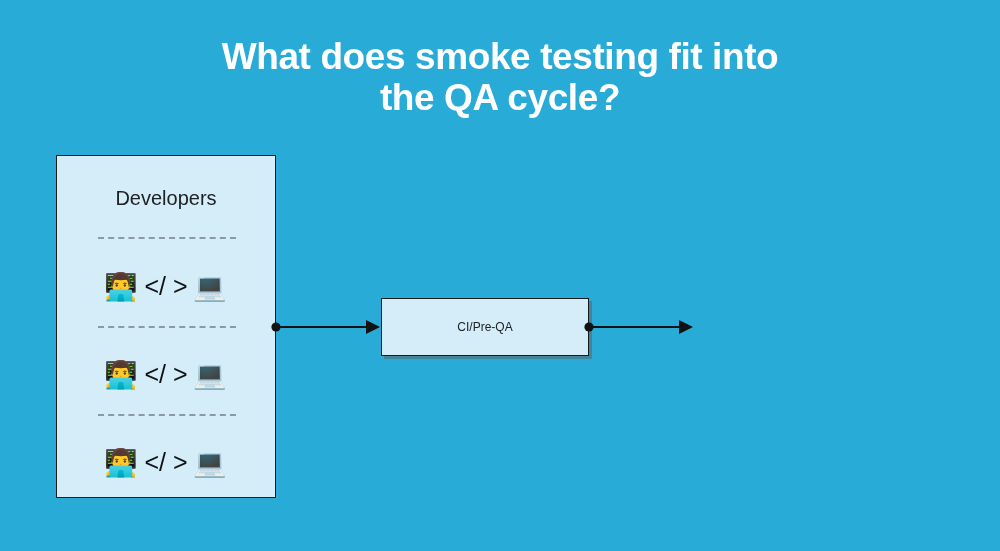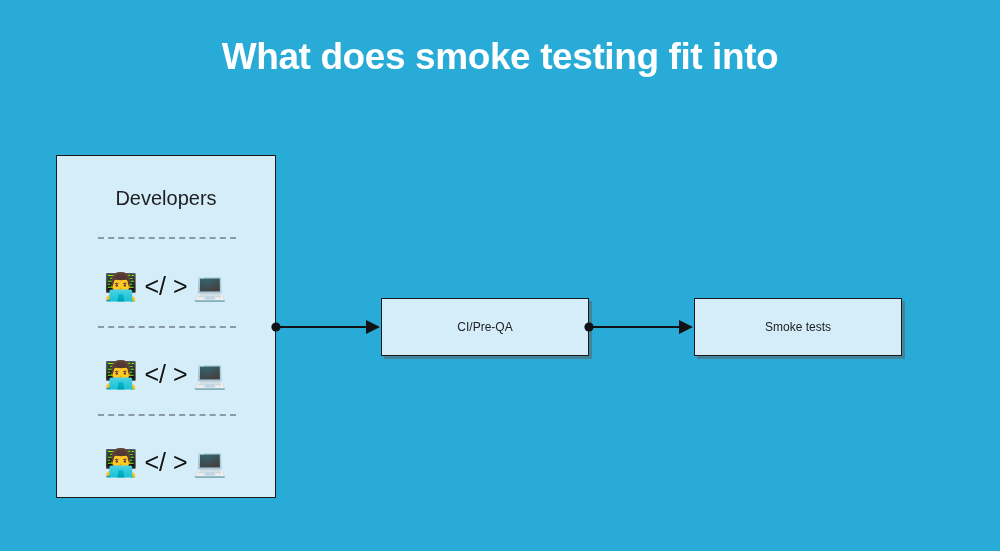--- a/index.html
+++ b/index.html
@@ -147,20 +147,21 @@
     height: 551px;
     pointer-events: none;
     overflow: visible;
   }
 </style>
 </head>
 <body>
 
 <div id="title">
   <span class="line">What does smoke testing fit into</span>
+  <span class="line">the QA cycle?</span>
 </div>
 
 <div id="diagram">
 
   <div class="node" id="developers-box">
     <div id="developers-title" class="node-label">Developers</div>
 
     <div class="divider" id="divider-1"></div>
 
     <div class="dev-row" id="dev-row-1">
@@ -183,23 +184,20 @@
       <span class="dev-emoji">👨‍💻</span>
       <span class="dev-code">&lt;/ &gt;</span>
       <span class="dev-laptop">💻</span>
     </div>
   </div>
 
   <div class="node shadowed" id="ci-box">
     <span class="node-label">CI/Pre-QA</span>
   </div>
 
-  <div class="node shadowed" id="smoke-box">
-    <span class="node-label">Smoke tests</span>
-  </div>
 
   <svg class="connector-svg" viewBox="0 0 1000 551" width="1000" height="551">
     <defs>
       <marker id="arrowhead" markerWidth="7" markerHeight="7" refX="6" refY="3.5" orient="auto" markerUnits="strokeWidth">
         <path d="M0,0 L7,3.5 L0,7 z" fill="#111213"></path>
       </marker>
     </defs>
 
     <g>
       <circle cx="276" cy="327" r="4.6" fill="#111213"></circle>

